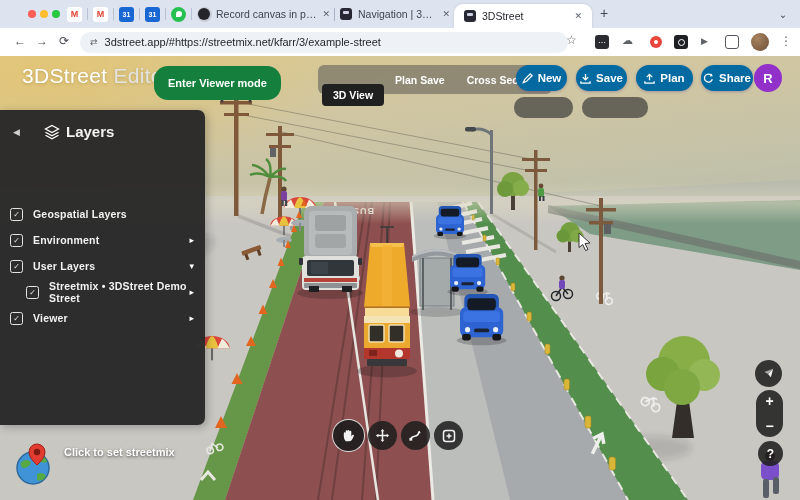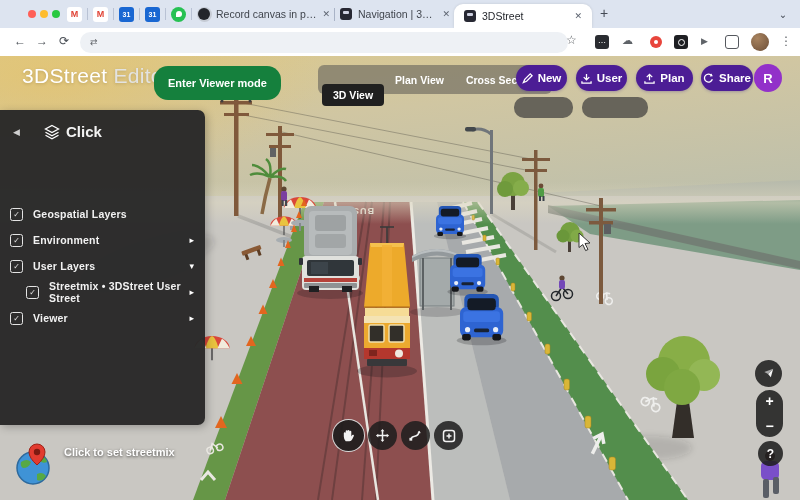--- a/index.html
+++ b/index.html
@@ -49,21 +49,21 @@
   .logo .l1{font-weight:300;} .logo .l2{font-weight:400;} .logo .l3{font-weight:300;color:#e3e3e1;}
 
   .btn-viewer{position:absolute;left:154px;top:10px;height:26px;padding:4px 14px;border-radius:14px;
               background:#15803d;color:#fff;font-size:11px;font-weight:700;display:flex;align-items:center;}
 
   .viewtabs{position:absolute;left:318px;top:9px;height:29px;border-radius:6px;background:rgba(104,100,92,.62);
             display:flex;align-items:center;padding:0 4px;box-sizing:border-box;}
   .vt{color:#fff;font-size:10.5px;font-weight:600;padding:0 11px;}
   .vt.active{background:#202020;border-radius:4px;height:22px;display:flex;align-items:center;margin-top:31px;}
 
-  .act-btn{position:absolute;top:9px;height:26px;border-radius:14px;background:#4c1d95;color:#fff;
+  .act-btn{position:absolute;top:9px;height:26px;border-radius:14px;background:#0369a1;color:#fff;
            font-size:11.5px;font-weight:600;display:flex;align-items:center;justify-content:center;gap:5px;
            box-shadow:0 1px 3px rgba(60,40,140,.3);}
   .act-btn svg{display:block;}
   .avatar{position:absolute;left:754px;top:8px;width:28px;height:28px;border-radius:50%;background:#9231c9;
           color:#fff;font-size:13px;font-weight:700;display:flex;align-items:center;justify-content:center;}
   .ghost-pill{position:absolute;top:41px;height:21px;border-radius:10px;background:rgba(89,87,80,.88);}
 
   
   .panel{position:absolute;left:0;top:54px;width:205px;height:315px;background:rgba(40,40,40,.97);
          border-radius:0 7px 7px 0;box-shadow:2px 2px 8px rgba(0,0,0,.25);color:#f2f2f2;}
@@ -144,20 +144,21 @@
   <div class="newtab" style="left:600px">+</div>
   <div class="tabchev">⌄</div>
 </div>
 
 <div class="addressbar">
   <span class="nav-ic" style="left:14px">←</span>
   <span class="nav-ic" style="left:36px">→</span>
   <span class="nav-ic" style="left:58px;left:59px">⟳</span>
   <div class="urlpill" style="left:80px">
     <span class="swap">⇄</span>
+    <span>3dstreet.app/#https://streetmix.net/kfarr/3/example-street</span>
   </div>
   <span class="ext-ic" style="left:566px;top:5px;font-size:12px">☆</span>
   <span class="ext-sq" style="left:595px">⋯</span>
   <span class="ext-ic" style="left:622px">☁</span>
   <span class="red-dot" style="left:650px"></span>
   <span class="cam-sq" style="left:674px"></span>
   <span class="ext-ic" style="left:701px;font-size:9px;top:8px">▶</span>
   <span class="dino-sq" style="left:725px"></span>
   <span class="prof-av" style="left:751px"></span>
   <span class="ext-ic" style="left:780px;font-size:12px">⋮</span>
@@ -465,35 +466,35 @@
     <use href="#car" transform="translate(460,238) scale(1.08)"></use>
   </svg>
 
   <div class="logo">
     <span class="l1">3D</span><span class="l2">Street</span><span class="l3"> Editor</span>
   </div>
   <div class="btn-viewer">Enter Viewer mode</div>
 
   <div class="viewtabs">
     <span class="vt active">3D View</span>
-    <span class="vt">Plan View</span>
+    <span class="vt">Plan Save</span>
     <span class="vt">Cross Section</span>
   </div>
 
   <div class="act-btn" style="left:516px;width:51px">
     <svg width="11" height="11" viewBox="0 0 12 12">
         <path d="M1.5,10.5 L3,7 9,1 11,3 5,9 Z" fill="none" stroke="#fff" stroke-width="1.4"></path>
       </svg>
     <span>New</span>
   </div>
   <div class="act-btn" style="left:576px;width:51px">
     <svg width="11" height="11" viewBox="0 0 12 12">
         <path d="M6,1 V7 M3,4.5 L6,7.5 L9,4.5 M1,9 V11 H11 V9" fill="none" stroke="#fff" stroke-width="1.4"></path>
       </svg>
-    <span>User</span>
+    <span>Save</span>
   </div>
   <div class="act-btn" style="left:636px;width:57px">
     <svg width="11" height="11" viewBox="0 0 12 12">
         <path d="M6,8 V2 M3,4.5 L6,1.5 L9,4.5 M1,9 V11 H11 V9" fill="none" stroke="#fff" stroke-width="1.4"></path>
       </svg>
     <span>Plan</span>
   </div>
   <div class="act-btn" style="left:701px;width:52px">
     <svg width="11" height="11" viewBox="0 0 12 12">
         <path d="M10.2,6.8 A4.4,4.4 0 1 1 9.6,3" fill="none" stroke="#fff" stroke-width="1.4"></path>
@@ -506,39 +507,39 @@
   <div class="ghost-pill" style="left:514px;width:59px"></div>
   <div class="ghost-pill" style="left:582px;width:66px"></div>
 
   <div class="panel">
     <div class="panel-head">
       <span class="collapse">◀</span>
       <svg class="layers-ic" width="16" height="16" viewBox="0 0 16 16">
         <path d="M8,1.5 L14.5,5 8,8.5 1.5,5 Z" fill="none" stroke="#fff" stroke-width="1.3"></path>
         <path d="M1.5,8.2 L8,11.7 14.5,8.2 M1.5,11.2 L8,14.7 14.5,11.2" fill="none" stroke="#fff" stroke-width="1.3"></path>
       </svg>
-      <span class="panel-title">Click</span>
+      <span class="panel-title">Layers</span>
     </div>
     <div class="lrow" style="top:91px">
       <span class="cb">✓</span>
       <span class="lbl">Geospatial Layers</span>
     </div>
     <div class="lrow" style="top:117px">
       <span class="cb">✓</span>
       <span class="lbl">Environment</span>
       <span class="chev">▸</span>
     </div>
     <div class="lrow" style="top:143px">
       <span class="cb">✓</span>
       <span class="lbl">User Layers</span>
       <span class="chev">▾</span>
     </div>
     <div class="lrow indent" style="top:169px">
       <span class="cb">✓</span>
-      <span class="lbl">Streetmix • 3DStreet User Street</span>
+      <span class="lbl">Streetmix • 3DStreet Demo Street</span>
       <span class="chev">▸</span>
     </div>
     <div class="lrow" style="top:195px">
       <span class="cb">✓</span>
       <span class="lbl">Viewer</span>
       <span class="chev">▸</span>
     </div>
   </div>
 
   <svg class="globe" width="44" height="44" viewBox="0 0 44 44" style="overflow:visible">

